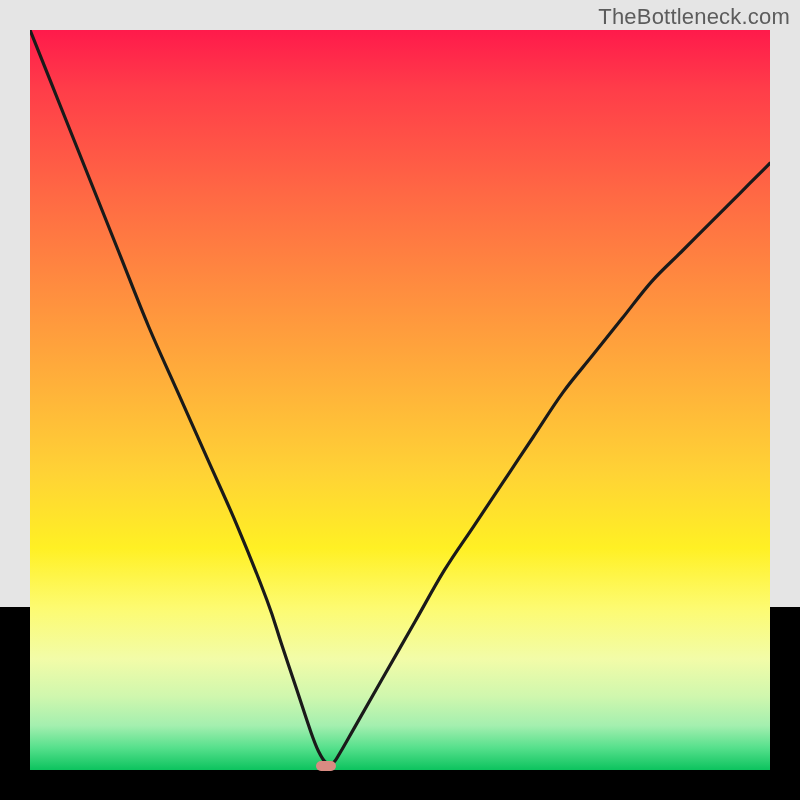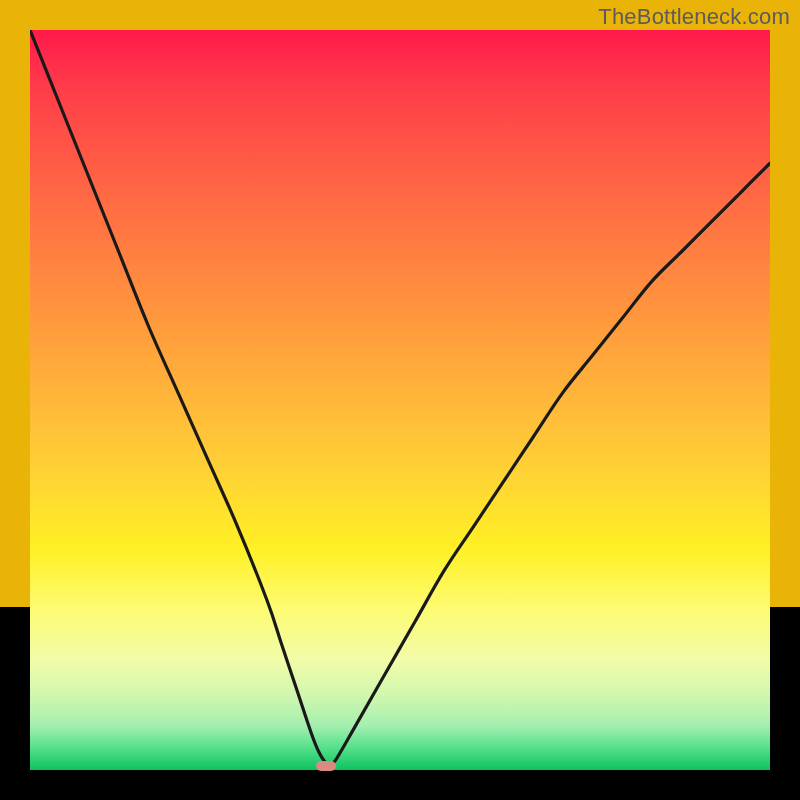--- a/index.html
+++ b/index.html
@@ -10,21 +10,21 @@
     overflow: hidden;
     background: #000;
     font-family: Arial, Helvetica, sans-serif;
   }
   .frame {
     position: absolute;
     top: 0;
     left: 0;
     width: 800px;
     height: 607px;
-    background: #eab308;
+    background: #e5e5e5;
   }
   .plot {
     position: absolute;
     top: 30px;
     left: 30px;
     width: 740px;
     height: 740px;
     background: linear-gradient(
       to bottom,
       #ff1a4b 0%,

